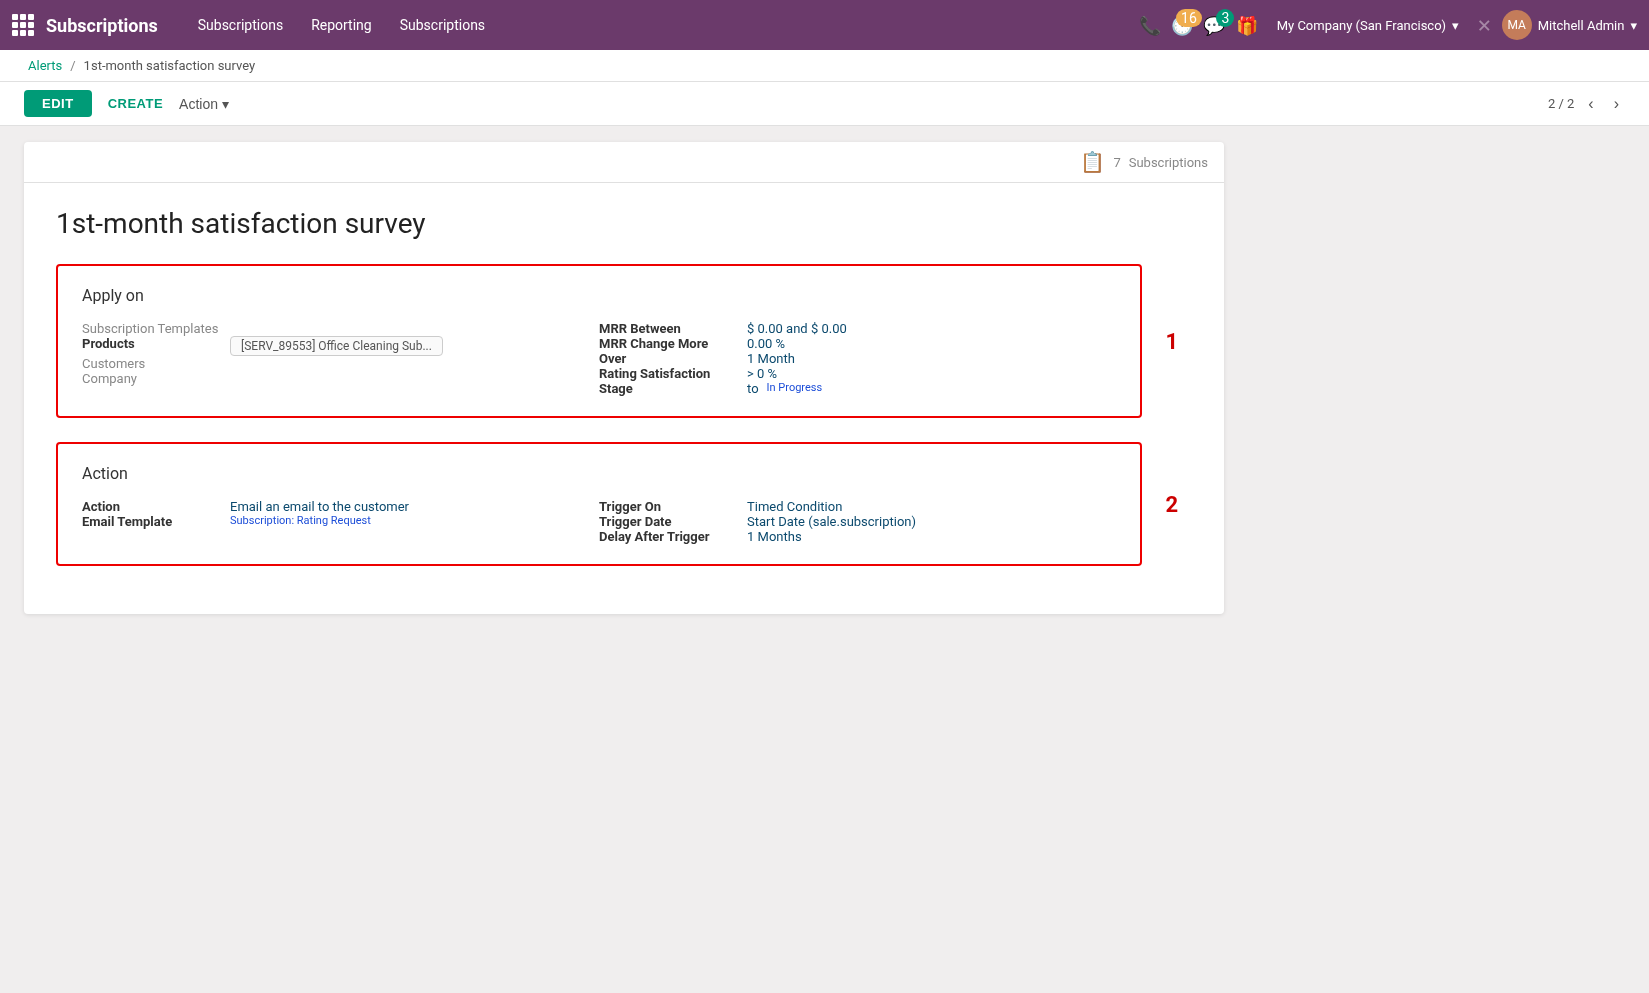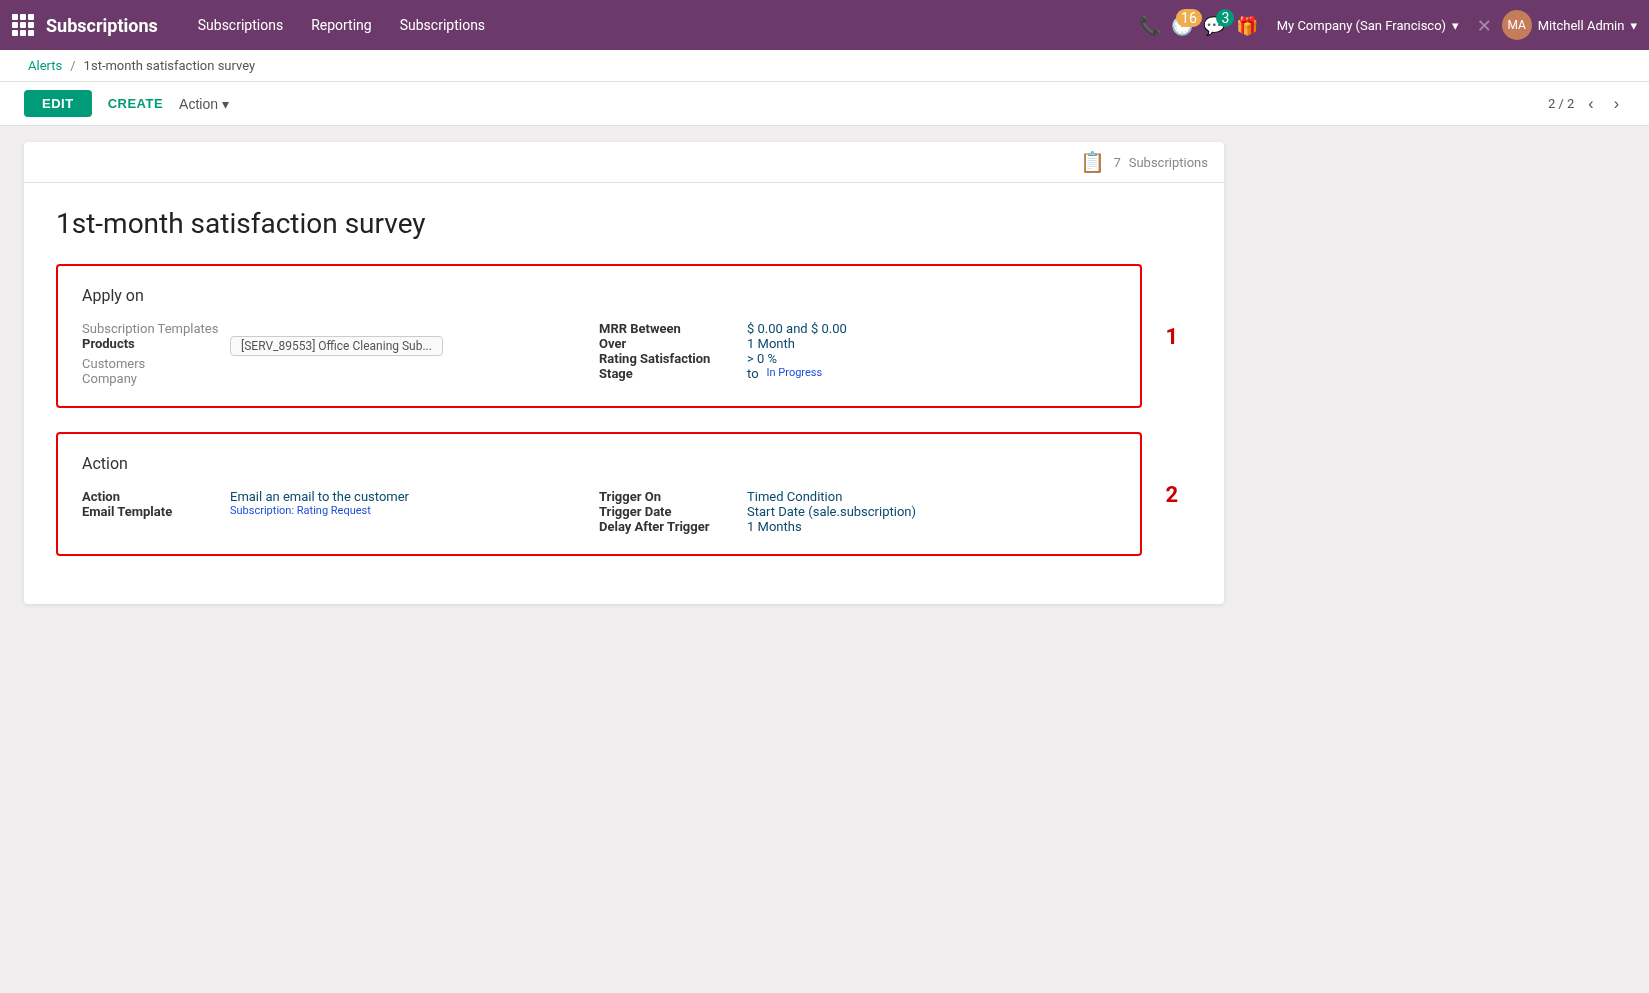--- a/index.html
+++ b/index.html
@@ -391,20 +391,24 @@
                 <span class="field-value"></span>
               </div>
             </div>
 
             <div class="field-group">
               <div class="field-row">
                 <span class="field-label-bold">MRR Between</span>
                 <span class="field-value">$ 0.00  and  $ 0.00</span>
               </div>
               <div class="field-row">
+                <span class="field-label-bold">MRR Change More</span>
+                <span class="field-value">0.00 %</span>
+              </div>
+              <div class="field-row">
                 <span class="field-label-bold">Over</span>
                 <span class="field-value">1 Month</span>
               </div>
               <div class="field-row">
                 <span class="field-label-bold">Rating Satisfaction</span>
                 <span class="field-value">&gt; 0 %</span>
               </div>
               <div class="field-row">
                 <span class="field-label-bold">Stage</span>
                 <span class="field-value">to </span>

